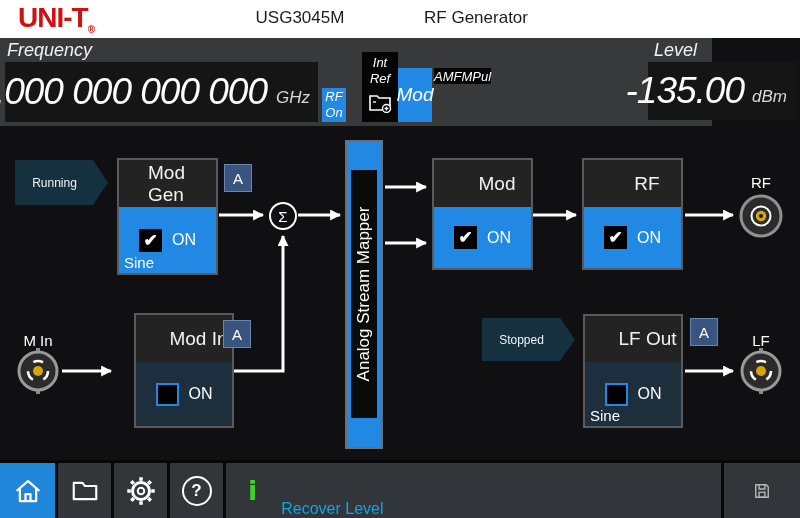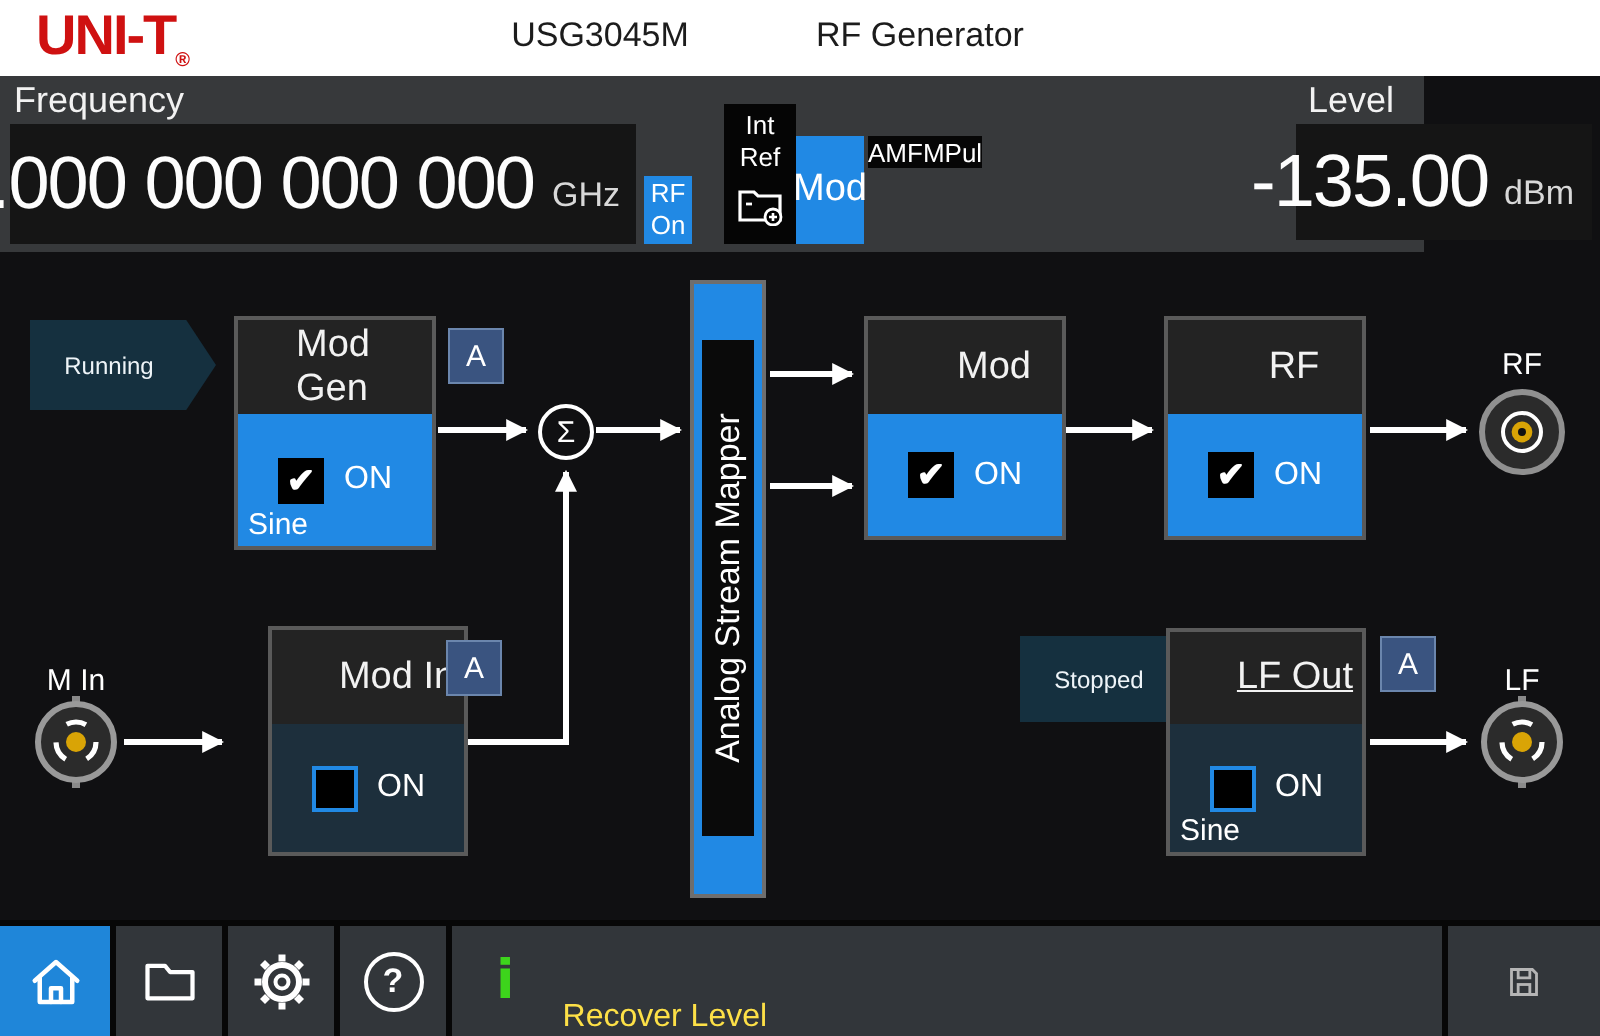--- a/index.html
+++ b/index.html
@@ -7,25 +7,25 @@
               font-family:"Liberation Sans", sans-serif; }
   .stage { position:absolute; left:0; top:0; width:800px; height:518px; background:#101012; }
 
   
   .titlebar { position:absolute; left:0; top:0; width:800px; height:38px; background:#ffffff; }
   .brand { position:absolute; left:18px; top:2px; font-size:28px; font-weight:900;
            color:#cf1111; letter-spacing:-1px; }
   .brand .reg { font-size:10px; font-weight:700; vertical-align:-6px; }
   .model { position:absolute; left:230px; top:8px; width:140px; text-align:center;
            font-size:17px; color:#1c1c1c; }
-  .apptitle { position:absolute; left:392px; top:8px; width:136px; text-align:center;
+  .apptitle { position:absolute; left:392px; top:8px; width:136px; text-align:right;
               font-size:17px; color:#1c1c1c; }
 
   
-  .header { position:absolute; left:0; top:38px; width:712px; height:88px; background:#37393b; }
+  .header { position:absolute; left:0; top:38px; width:712px; height:88px; background:#37393b;font-style:italic; }
   .hlabel { position:absolute; font-size:18px; color:#f2f2f2; }
   .freq-label { left:7px; top:2px; }
   .level-label { left:654px; top:2px; }
   .freq-box { position:absolute; left:5px; top:24px; width:313px; height:60px; background:#151515;
               display:flex; align-items:center; justify-content:flex-end; padding-right:8px; gap:9px; }
   .bigval { font-size:37px; color:#fdfdfd; letter-spacing:-1px; white-space:nowrap; }
   .unit { font-size:17px; color:#d8d8d8; padding-top:12px; }
   .rf-badge { position:absolute; left:322px; top:50px; width:24px; height:34px; background:#2189e4;
               color:#fff; font-size:13px; line-height:16px; text-align:center; padding-top:1px; }
   .ref-box { position:absolute; left:362px; top:14px; width:36px; height:70px; background:#050505;
@@ -41,21 +41,21 @@
                display:flex; align-items:center; justify-content:flex-end; padding-right:9px; gap:8px; }
 
   
   .diagram { position:absolute; left:0; top:126px; width:800px; height:334px; background:#101012; }
   .flow-svg { position:absolute; left:0; top:0; }
 
   .ribbon { position:absolute; height:45px; background:#15303f; color:#eef4f8; font-size:12px;
             display:flex; align-items:center; justify-content:center; padding-right:14px;
             clip-path:polygon(0 0, 84% 0, 100% 50%, 84% 100%, 0 100%); }
   .ribbon.running { left:15px; top:34px; width:93px; }
-  .ribbon.stopped { left:482px; top:192px; width:93px; height:43px;margin-left:28px; }
+  .ribbon.stopped { left:482px; top:192px; width:93px; height:43px; }
 
   .block { position:absolute; border:2px solid #5a5a5a; background:#232323;
            display:flex; flex-direction:column; }
   .block .btitle { color:#f2f2f2; font-size:19px; display:flex; align-items:center;
                    justify-content:center; background:#232323;margin-left:29px; }
   .block .bbody { position:relative; flex:1; display:flex; align-items:center; justify-content:center; gap:10px; }
   .bbody.on-blue { background:#2189e4; }
   .bbody.off-navy { background:#1d2f3c; }
   .waveform { position:absolute; left:5px; bottom:2px; font-size:15px; color:#fff; }
 
@@ -67,21 +67,21 @@
 
   .block.mod-gen { left:117px; top:32px;  width:101px; height:117px; }
   .block.mod-gen .btitle { height:47px; }
   .block.mod-in  { left:134px; top:187px; width:100px; height:115px; }
   .block.mod-in .btitle { height:47px; }
   .block.mod     { left:432px; top:32px;  width:101px; height:112px; }
   .block.mod .btitle { height:47px; }
   .block.rf      { left:582px; top:32px;  width:101px; height:112px; }
   .block.rf .btitle { height:47px; }
   .block.lf-out  { left:583px; top:188px; width:100px; height:114px; }
-  .block.lf-out .btitle { height:46px;text-decoration:underline; }
+  .block.lf-out .btitle { height:46px; }
 
   .abadge { position:absolute; width:28px; height:28px; background:#3a5480; border:1px solid #6b86ad;
             color:#fff; font-size:15px; display:flex; align-items:center; justify-content:center; }
   .abadge.a1 { left:224px; top:38px; }
   .abadge.a2 { left:223px; top:194px; }
   .abadge.a3 { left:690px; top:192px; }
 
   .sigma { position:absolute; left:269px; top:76px; width:28px; height:28px; border:2.5px solid #fff;
            border-radius:50%; background:#101012; color:#fff; font-size:15px;
            display:flex; align-items:center; justify-content:center; }
@@ -100,21 +100,21 @@
          display:flex; gap:3px; padding-top:3px; }
   .cell { background:#32363a; height:55px; display:flex; align-items:center; justify-content:center; }
   .cell.home { width:55px; background:#1f86d9; }
   .cell.small { width:53px; }
   .cell.msg { flex:1; justify-content:flex-start; padding-left:22px; gap:24px; }
   .cell.save { width:76px; }
   .cell.clock { width:105px; flex-direction:column; color:#fff; font-size:14.5px; line-height:1.35; }
   .help-circle { width:30px; height:30px; border:2px solid #fff; border-radius:50%; color:#fff;
                  font-size:17px; font-weight:bold; display:flex; align-items:center; justify-content:center; }
   .info-i { color:#3dd41c; font-size:27px; font-weight:900; font-family:"DejaVu Sans", sans-serif; }
-  .msg-text { color:#fde047; font-size:16px;margin-top:36px; }
+  .msg-text { color:#0ea5e9; font-size:16px;margin-top:36px; }
 </style>
 </head>
 <body>
 
 <div class="stage">
 
   <div class="titlebar">
     <div class="brand"><span>UNI-T</span><span class="reg">®</span></div>
     <div class="model">USG3045M</div>
     <div class="apptitle">RF Generator</div>

